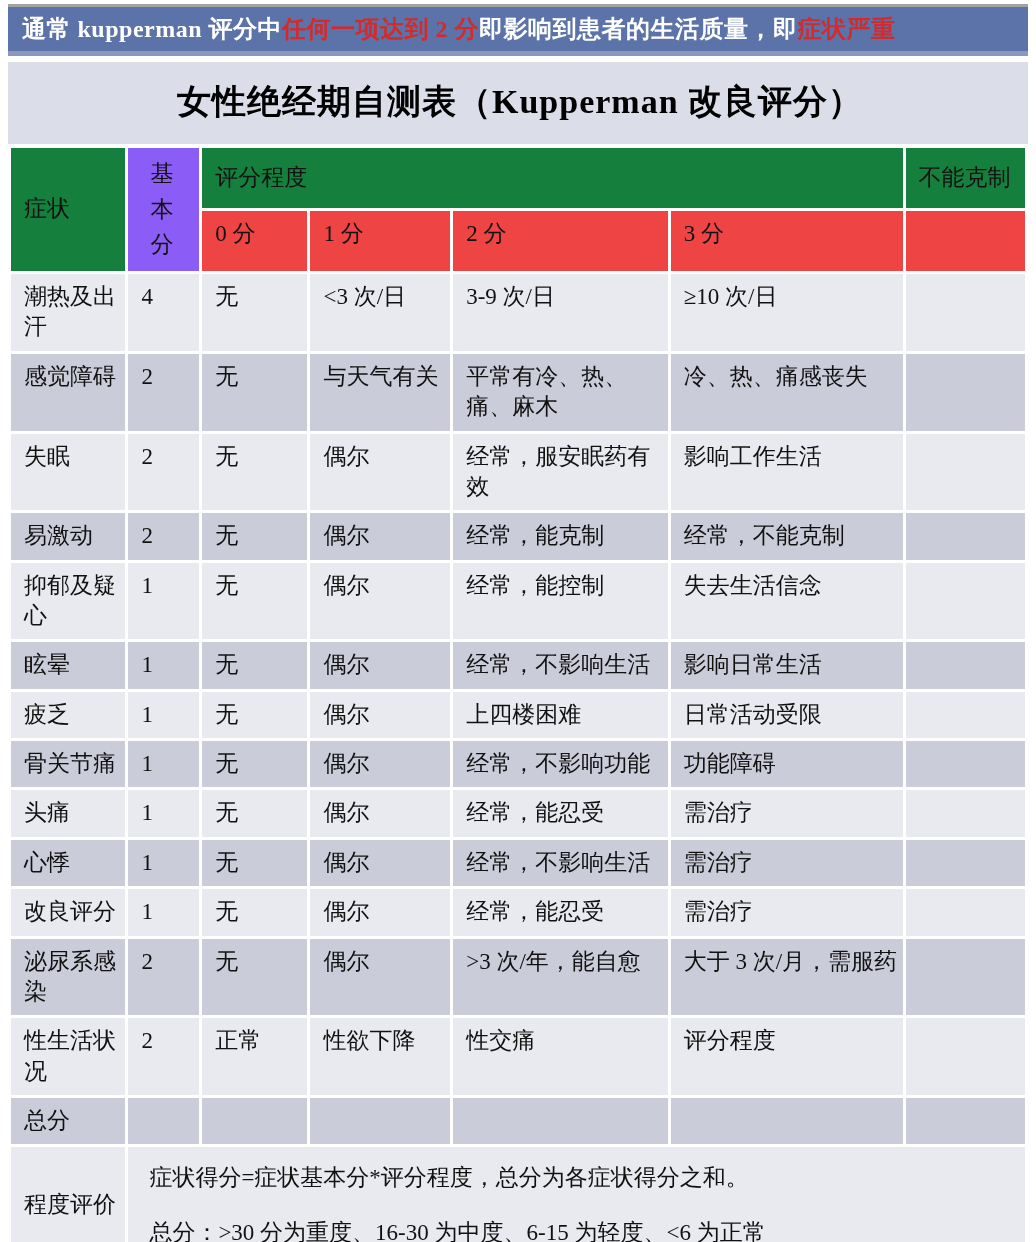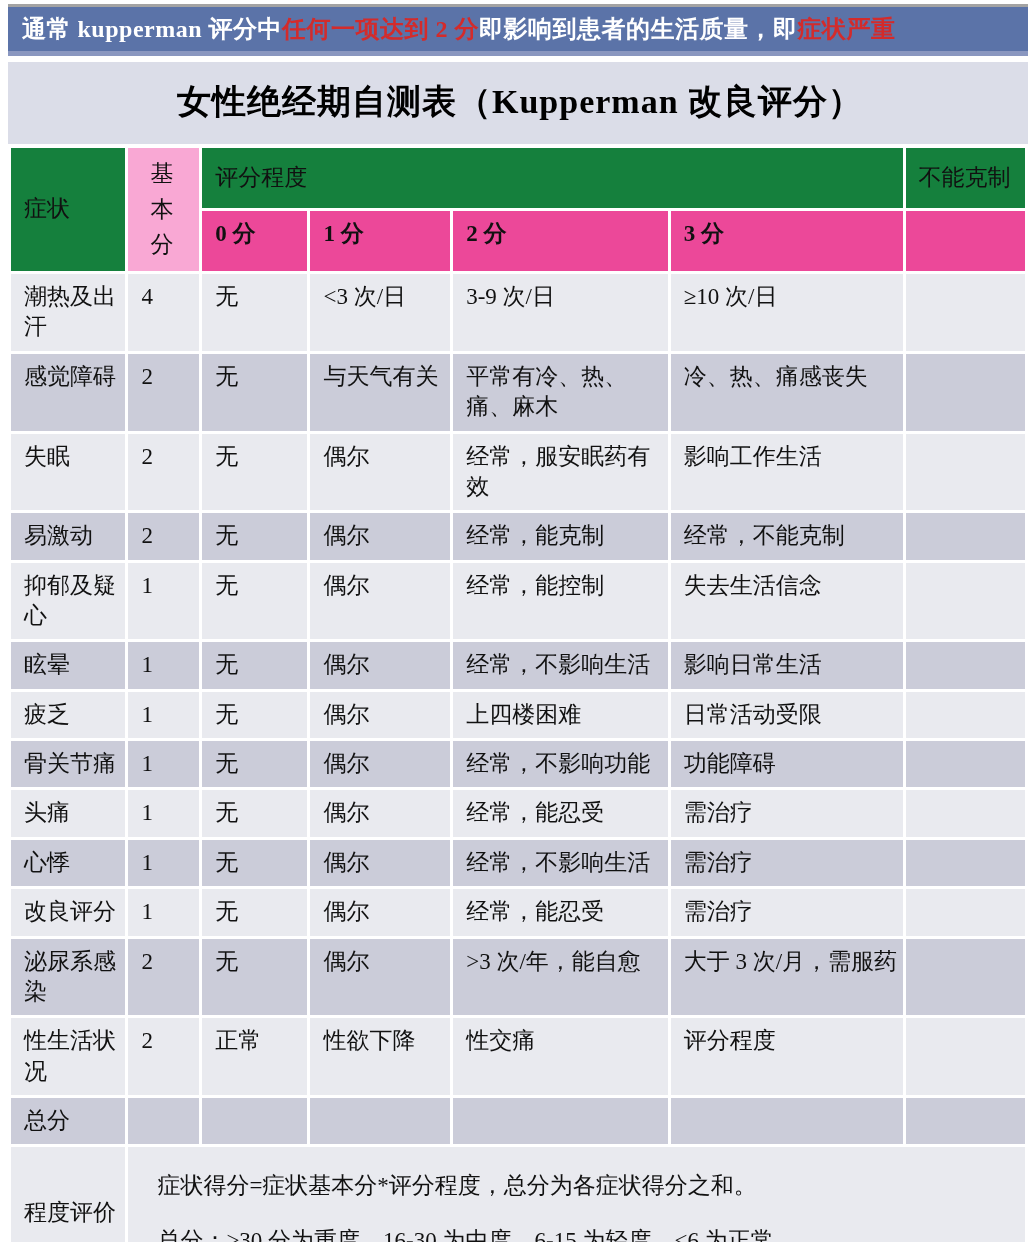--- a/index.html
+++ b/index.html
@@ -50,29 +50,29 @@
     font-size:23px;font-weight:normal;
     text-align:left;
     vertical-align:top;
     padding:8px 4px 8px 13px;
     line-height:1.32;
     word-break:break-word;
   }
   .light td,.light th{background:#e9eaef;}
   .dark td,.dark th{background:#cbccd9;margin-left:42px;}
   th.h-light{background:#15803d;vertical-align:middle;}
-  th.h-base{background:#f9a8d4;vertical-align:middle;text-align:center;padding-left:4px;}
-  td.h-dark{background:#ec4899;font-weight:bold;}
+  th.h-base{background:#8b5cf6;vertical-align:middle;text-align:center;padding-left:4px;}
+  td.h-dark{background:#ef4444;}
   .vstack{display:inline-block;width:1.15em;word-break:break-all;line-height:1.55;text-align:left;}
   td.num{font-family:"Liberation Serif","DejaVu Serif",serif;}
   tr.single td{height:30px;}
   td.score-cell{padding-left:4px;}
   
   td.eval-label{vertical-align:middle;}
-  td.eval-note p{margin:16px;padding:0;}
+  td.eval-note p{margin:8px;padding:0;}
   td.eval-note p + p{margin-top:24px;}
 </style>
 </head>
 <body>
 
 <div class="banner">
   <span class="seg-white">通常 kupperman 评分中</span><span class="seg-red">任何一项达到 2 分</span><span class="seg-white">即影响到患者的生活质量，即</span><span class="seg-red">症状严重</span>
 </div>
 
 <div class="title-block">女性绝经期自测表（Kupperman 改良评分）</div>

